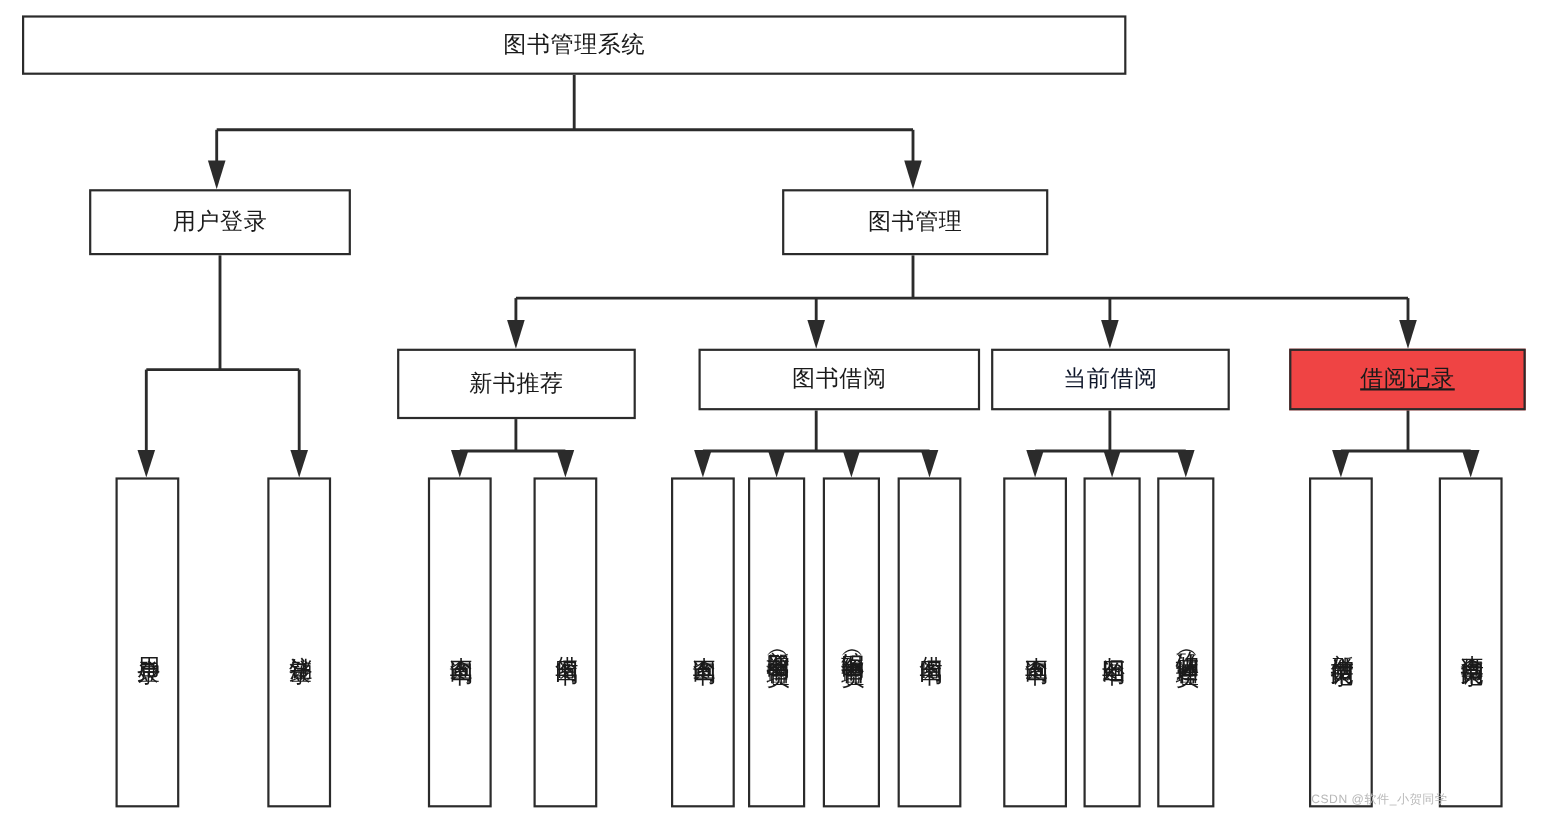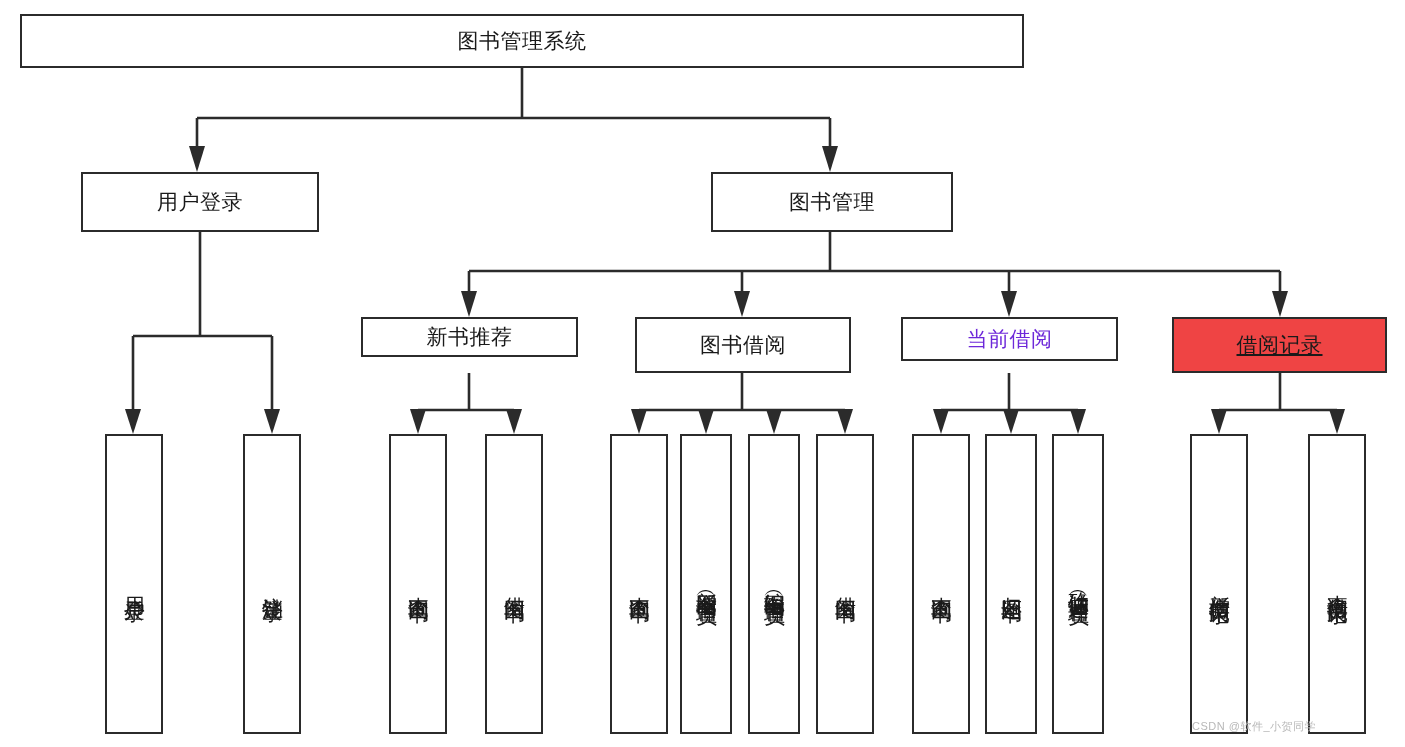--- a/index.html
+++ b/index.html
@@ -155,27 +155,27 @@
     <span class="label">图书管理系统</span>
   </div>
 
   <div class="node horiz" style="left: 81px; top: 172px; width: 238px; height: 60px; border-color: rgb(43, 43, 43); background: rgb(255, 255, 255); color: rgb(26, 26, 26);">
     <span class="label">用户登录</span>
   </div>
   <div class="node horiz" style="left: 711px; top: 172px; width: 242px; height: 60px; border-color: rgb(43, 43, 43); background: rgb(255, 255, 255); color: rgb(26, 26, 26);">
     <span class="label">图书管理</span>
   </div>
 
-  <div class="node horiz" style="left: 361px; top: 317px; width: 217px; height: 40px; border-color: rgb(43, 43, 43); background: rgb(255, 255, 255); color: rgb(26, 26, 26);">
+  <div class="node horiz" style="left: 361px; top: 317px; width: 217px; height: 64px; border-color: rgb(43, 43, 43); background: rgb(255, 255, 255); color: rgb(26, 26, 26);">
     <span class="label">新书推荐</span>
   </div>
-  <div class="node horiz" style="left: 635px; top: 317px; width: 216px; height: 56px; border-color: rgb(43, 43, 43); background: rgb(255, 255, 255); color: rgb(26, 26, 26);">
+  <div class="node horiz" style="left: 635px; top: 317px; width: 256px; height: 56px; border-color: rgb(43, 43, 43); background: rgb(255, 255, 255); color: rgb(26, 26, 26);">
     <span class="label">图书借阅</span>
   </div>
-  <div class="node horiz" style="left: 901px; top: 317px; width: 217px; height: 44px; border-color: rgb(43, 43, 43); background: rgb(255, 255, 255); color: #6d28d9;">
+  <div class="node horiz" style="left: 901px; top: 317px; width: 217px; height: 56px; border-color: rgb(43, 43, 43); background: rgb(255, 255, 255); color: #0f172a;">
     <span class="label">当前借阅</span>
   </div>
   <div class="node horiz" style="left: 1172px; top: 317px; width: 215px; height: 56px; border-color: rgb(43, 43, 43); background: #ef4444; color: rgb(26, 26, 26); text-decoration: underline;">
     <span class="label">借阅记录</span>
   </div>
 
   <div class="node vert" style="left: 105px; top: 434px; width: 58px; height: 300px; border-color: rgb(43, 43, 43); background: rgb(255, 255, 255); color: rgb(26, 26, 26);">
     <span class="label">用户登录</span>
   </div>
   <div class="node vert" style="left: 243px; top: 434px; width: 58px; height: 300px; border-color: rgb(43, 43, 43); background: rgb(255, 255, 255); color: rgb(26, 26, 26);">

